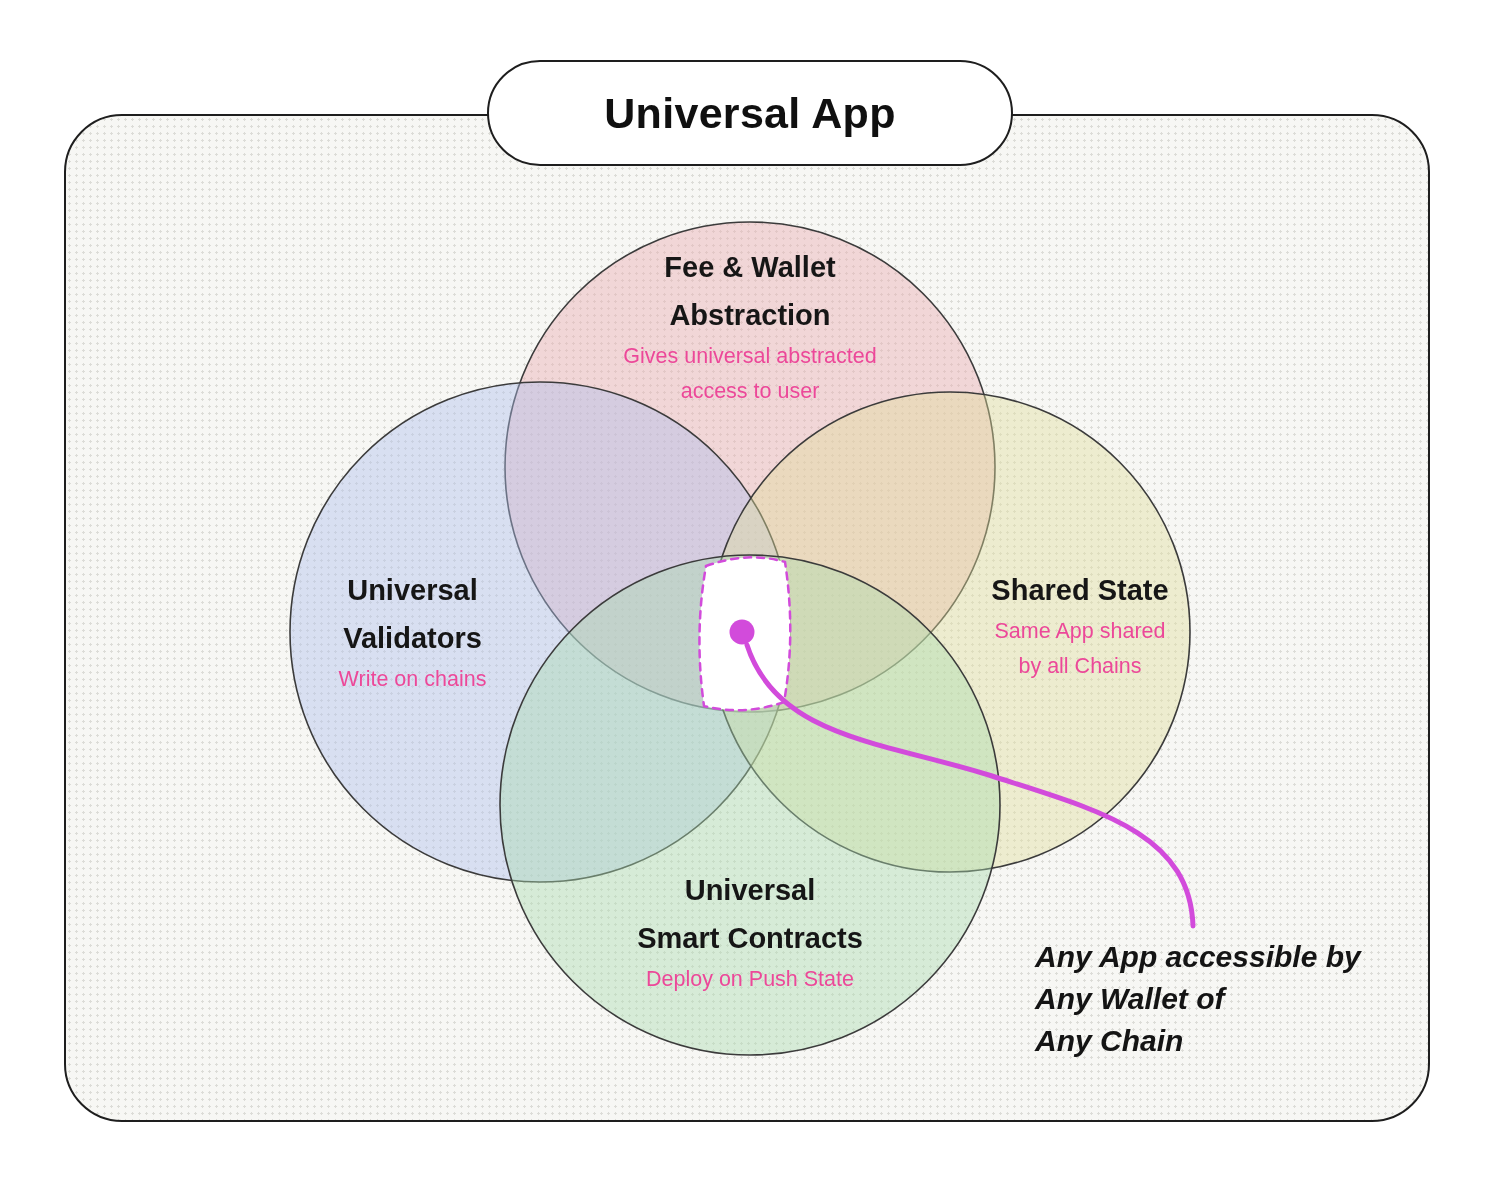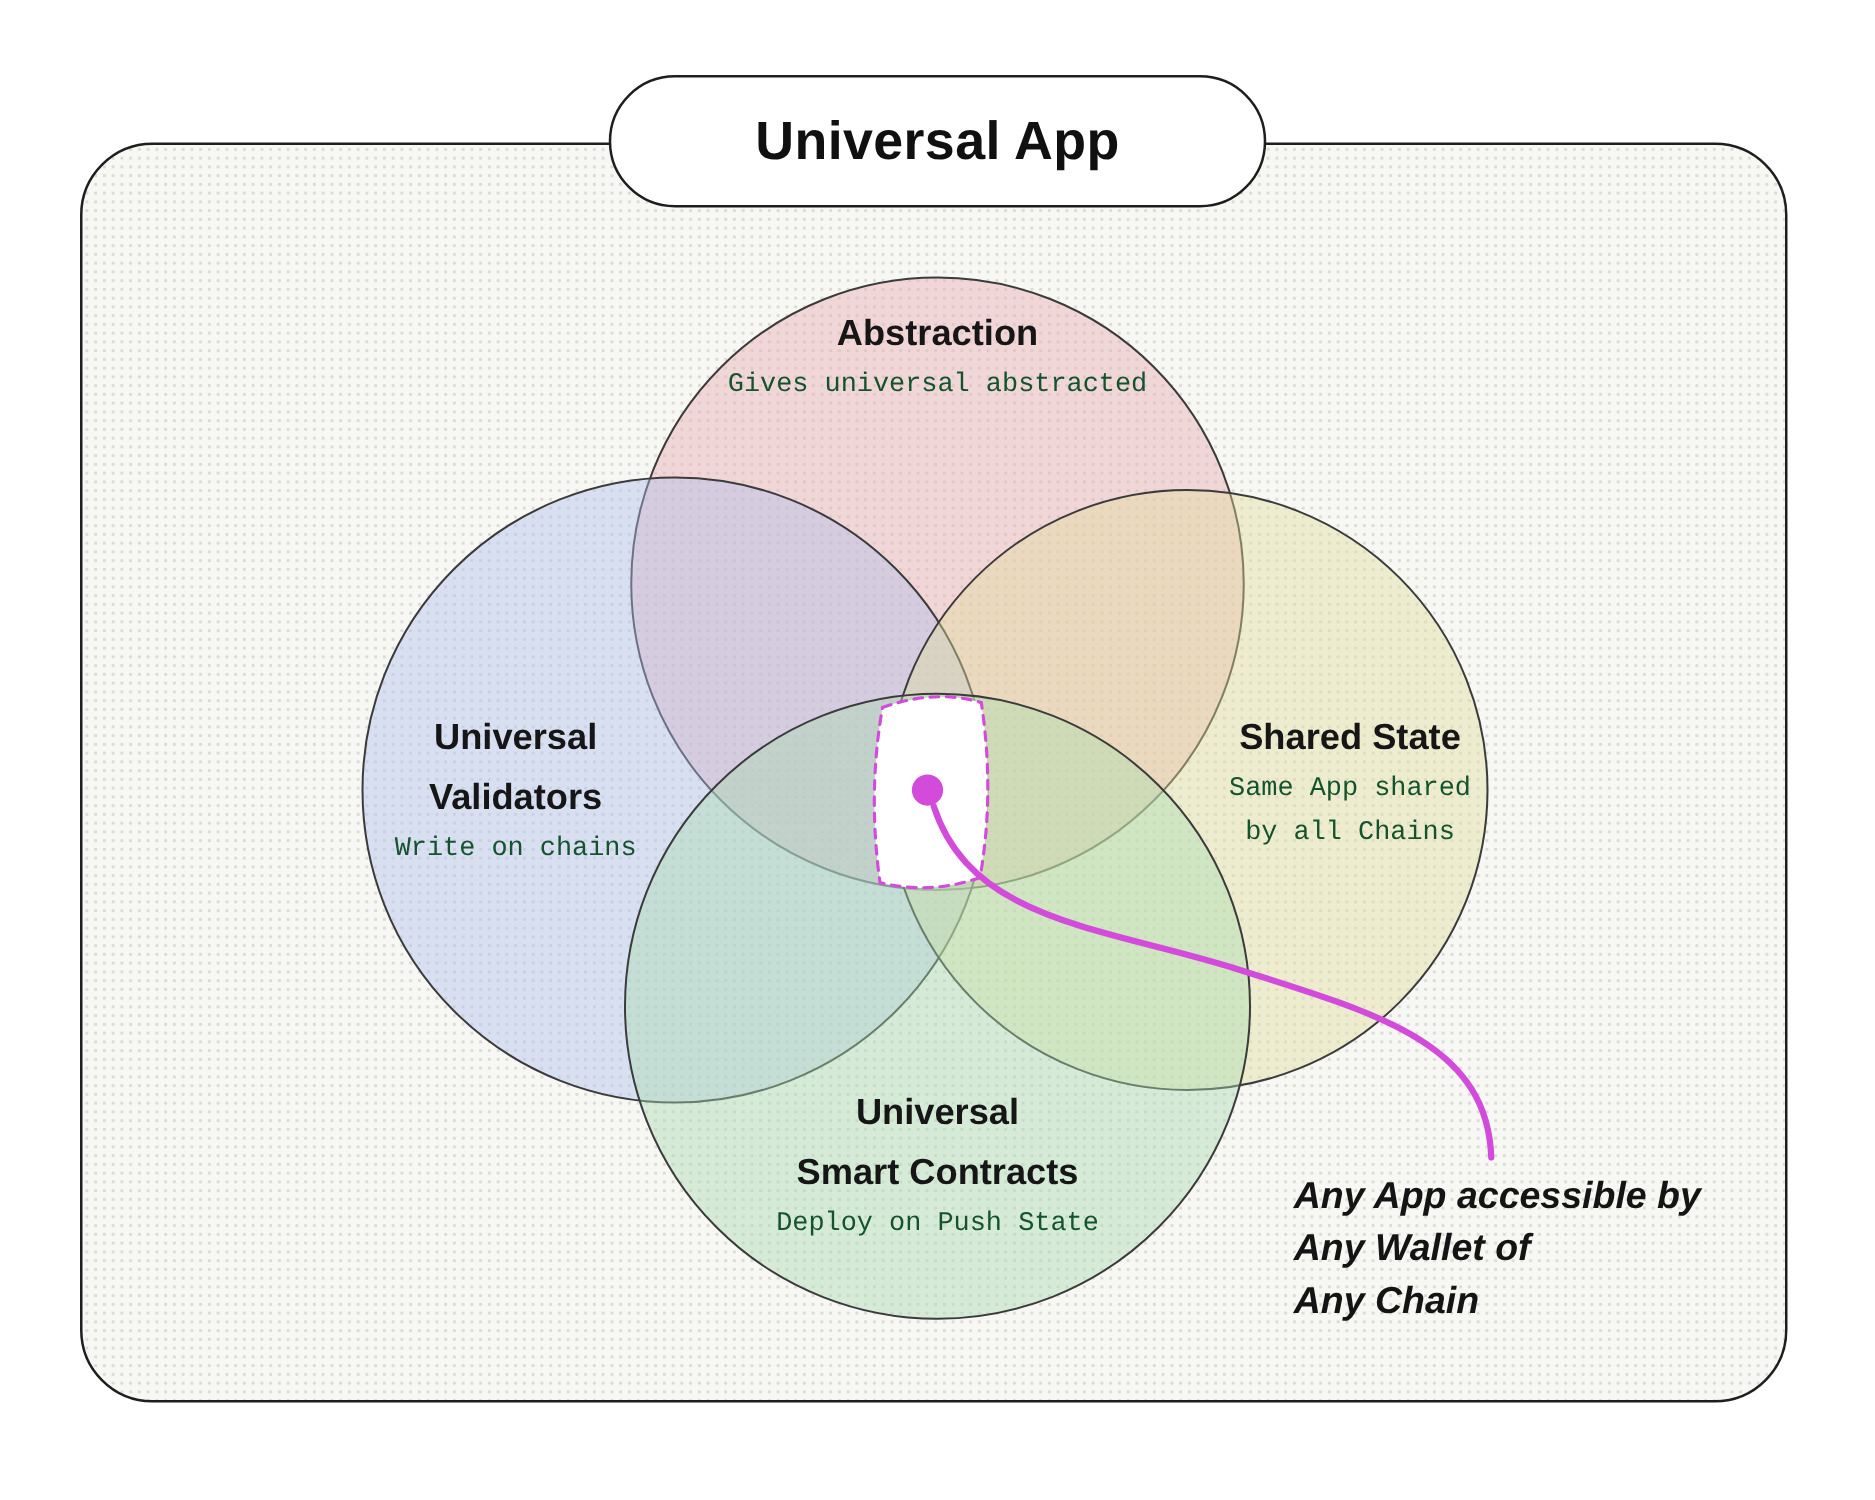--- a/index.html
+++ b/index.html
@@ -53,21 +53,21 @@
     z-index: 2;
   }
 
   .label {
     position: absolute;
     z-index: 4;
     text-align: center;
     color: #161616;
   }
   .label .t { font-size: 29px; font-weight: 700; line-height: 48px; }
-  .label .s { font-size: 21.5px; font-weight: 400; line-height: 35px; color: #14532d; font-family: Liberation Mono, monospace; }
+  .label .s { font-size: 21.5px; font-weight: 400; line-height: 35px; color: #ec4899; }
 
   .annotation {
     position: absolute;
     left: 1035px; top: 936px;
     width: 420px;
     z-index: 4;
     text-align: left;
     font-size: 30px;
     font-weight: 700;
     line-height: 42px;
@@ -94,22 +94,24 @@
     <circle cx="750" cy="805" r="250" fill-opacity="0.42" stroke="#3b3b3b" stroke-width="1.6" fill="#a9dcae"></circle>
 
     <path d="M 706 566 Q 748 551 785 562 Q 796 634 784 702 Q 744 716 704 706 Q 694 634 706 566 Z" fill="#ffffff" stroke-width="2.5" stroke-dasharray="7 6" stroke-linecap="round" stroke="#d24bdb"></path>
 
     <circle cx="742" cy="632" r="12.5" fill="#d24bdb"></circle>
 
     <path d="M 747 645 C 777 738, 885 742, 992 776 C 1098 810, 1190 833, 1193 926" fill="none" stroke-width="5" stroke-linecap="round" stroke="#d24bdb"></path>
   </svg>
 
   <div class="label" style="left:540px; top:243px; width:420px;">
+    <div class="t">Fee &amp; Wallet</div>
     <div class="t">Abstraction</div>
     <div class="s">Gives universal abstracted</div>
+    <div class="s">access to user</div>
   </div>
 
   <div class="label" style="left:280px; top:566px; width:265px;">
     <div class="t">Universal</div>
     <div class="t">Validators</div>
     <div class="s">Write on chains</div>
   </div>
 
   <div class="label" style="left:940px; top:566px; width:280px;">
     <div class="t">Shared State</div>

